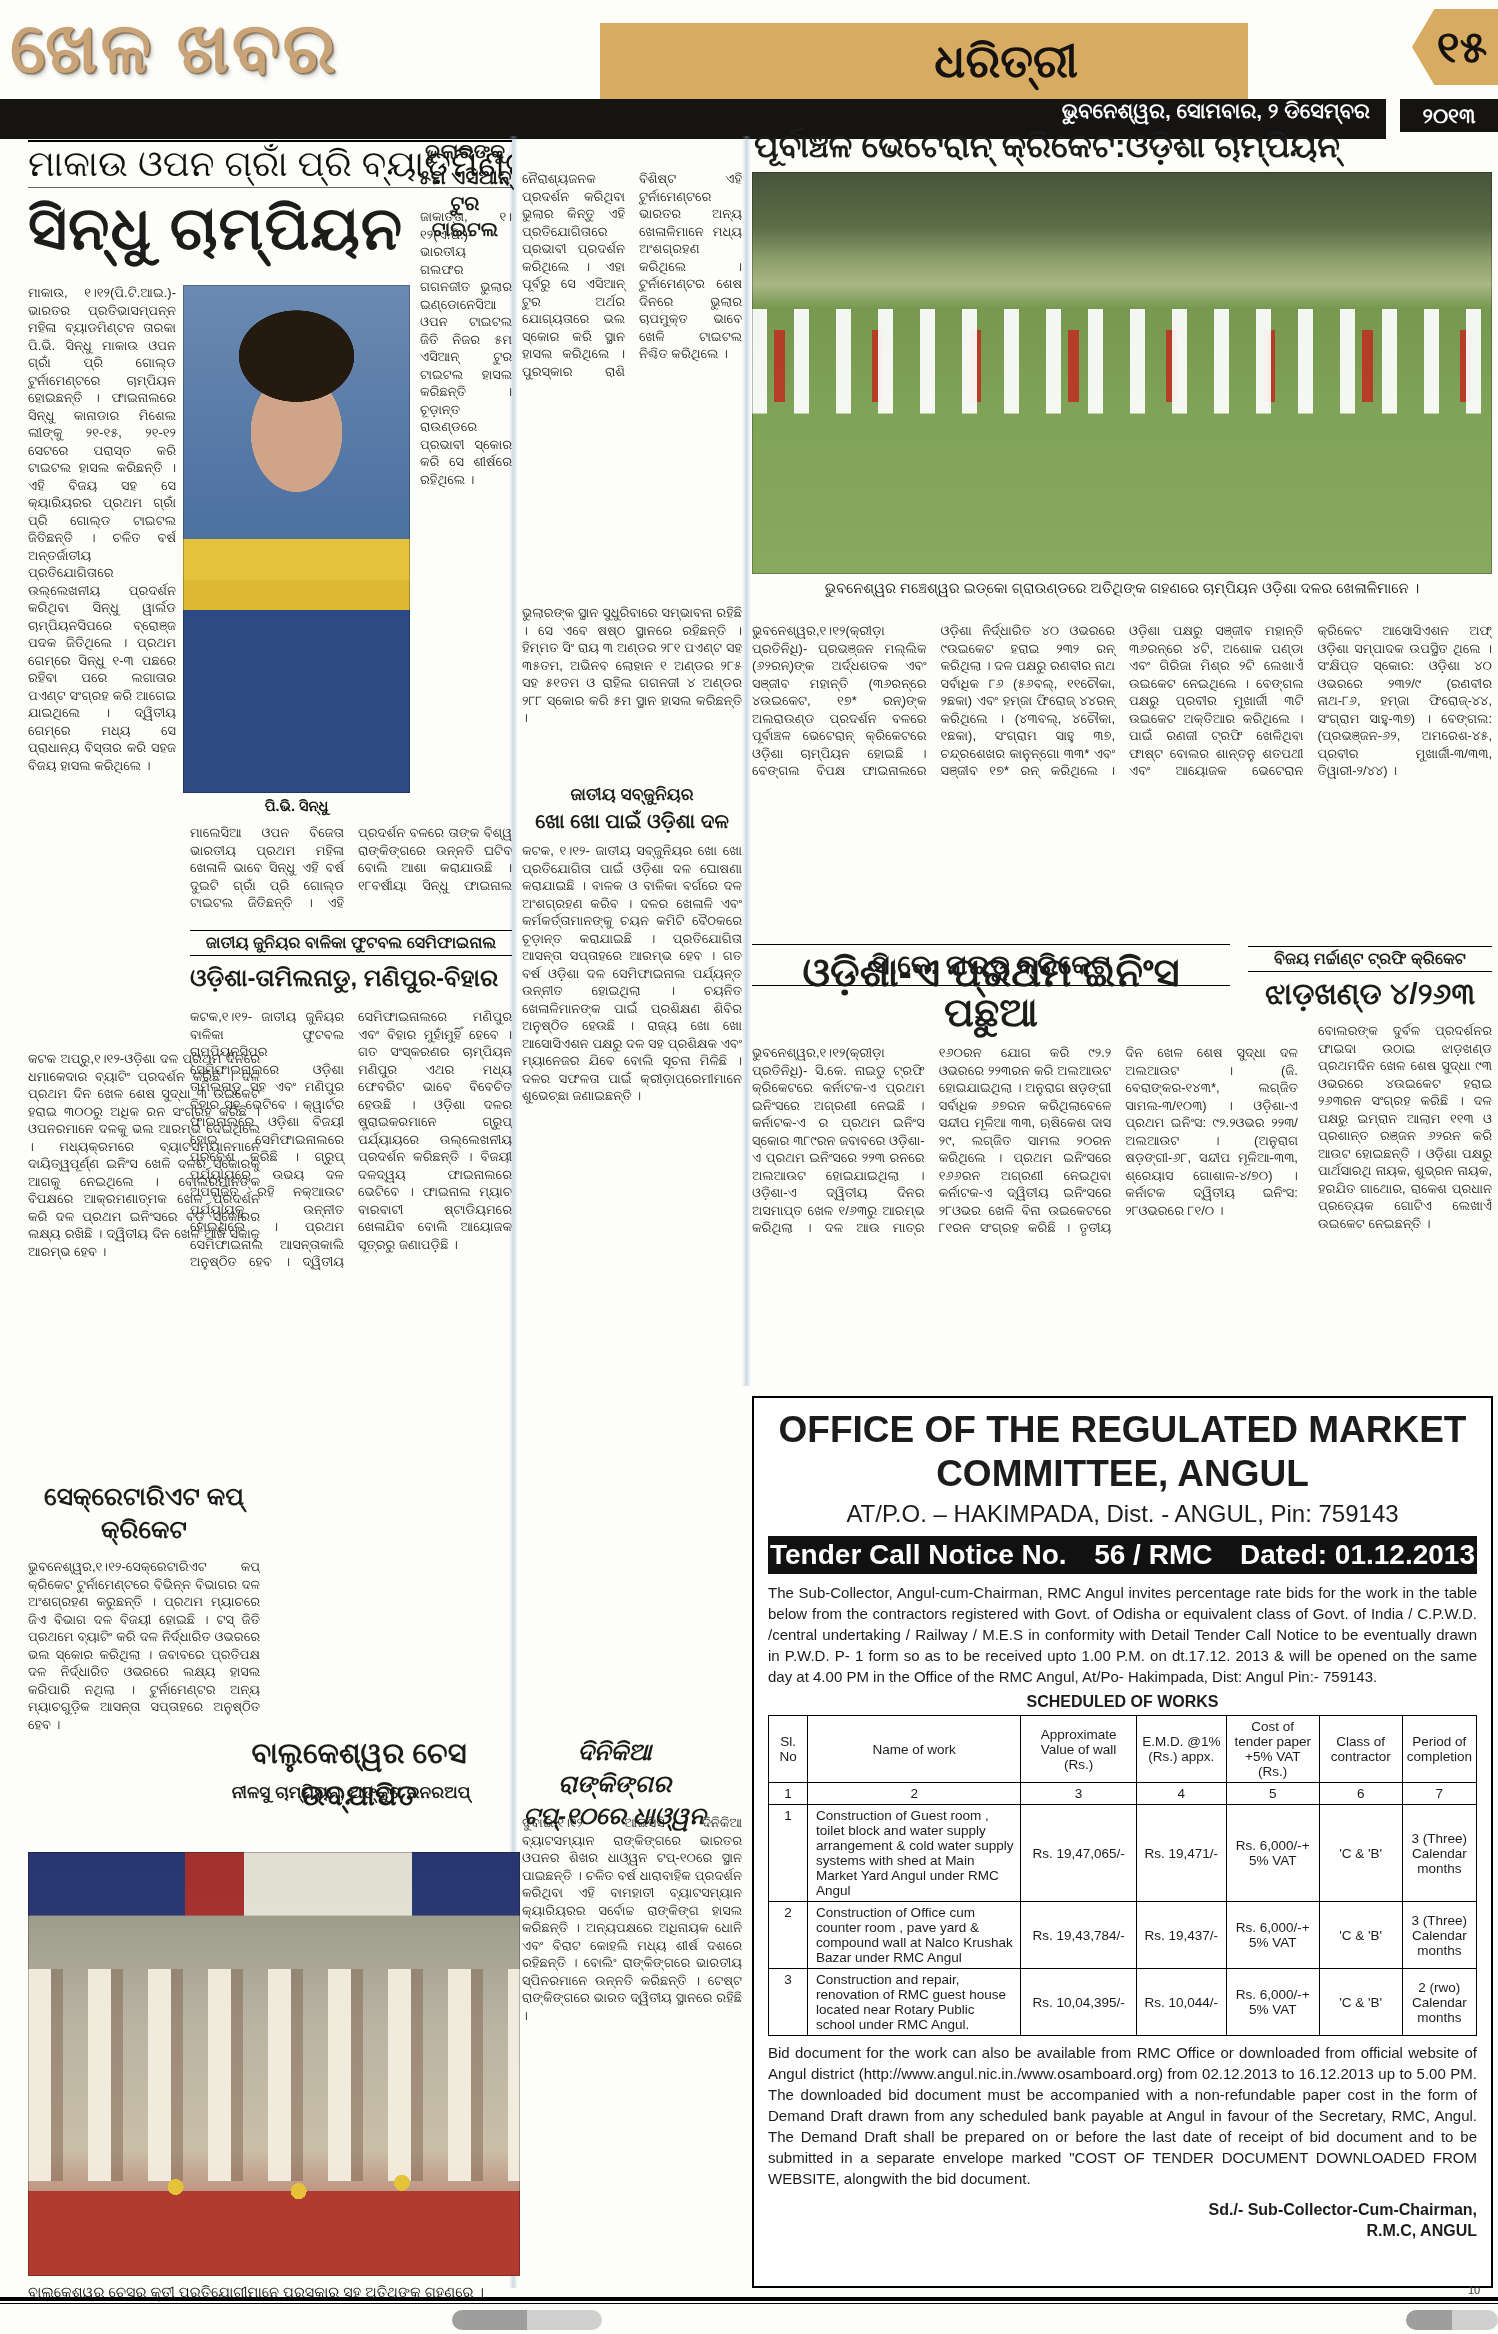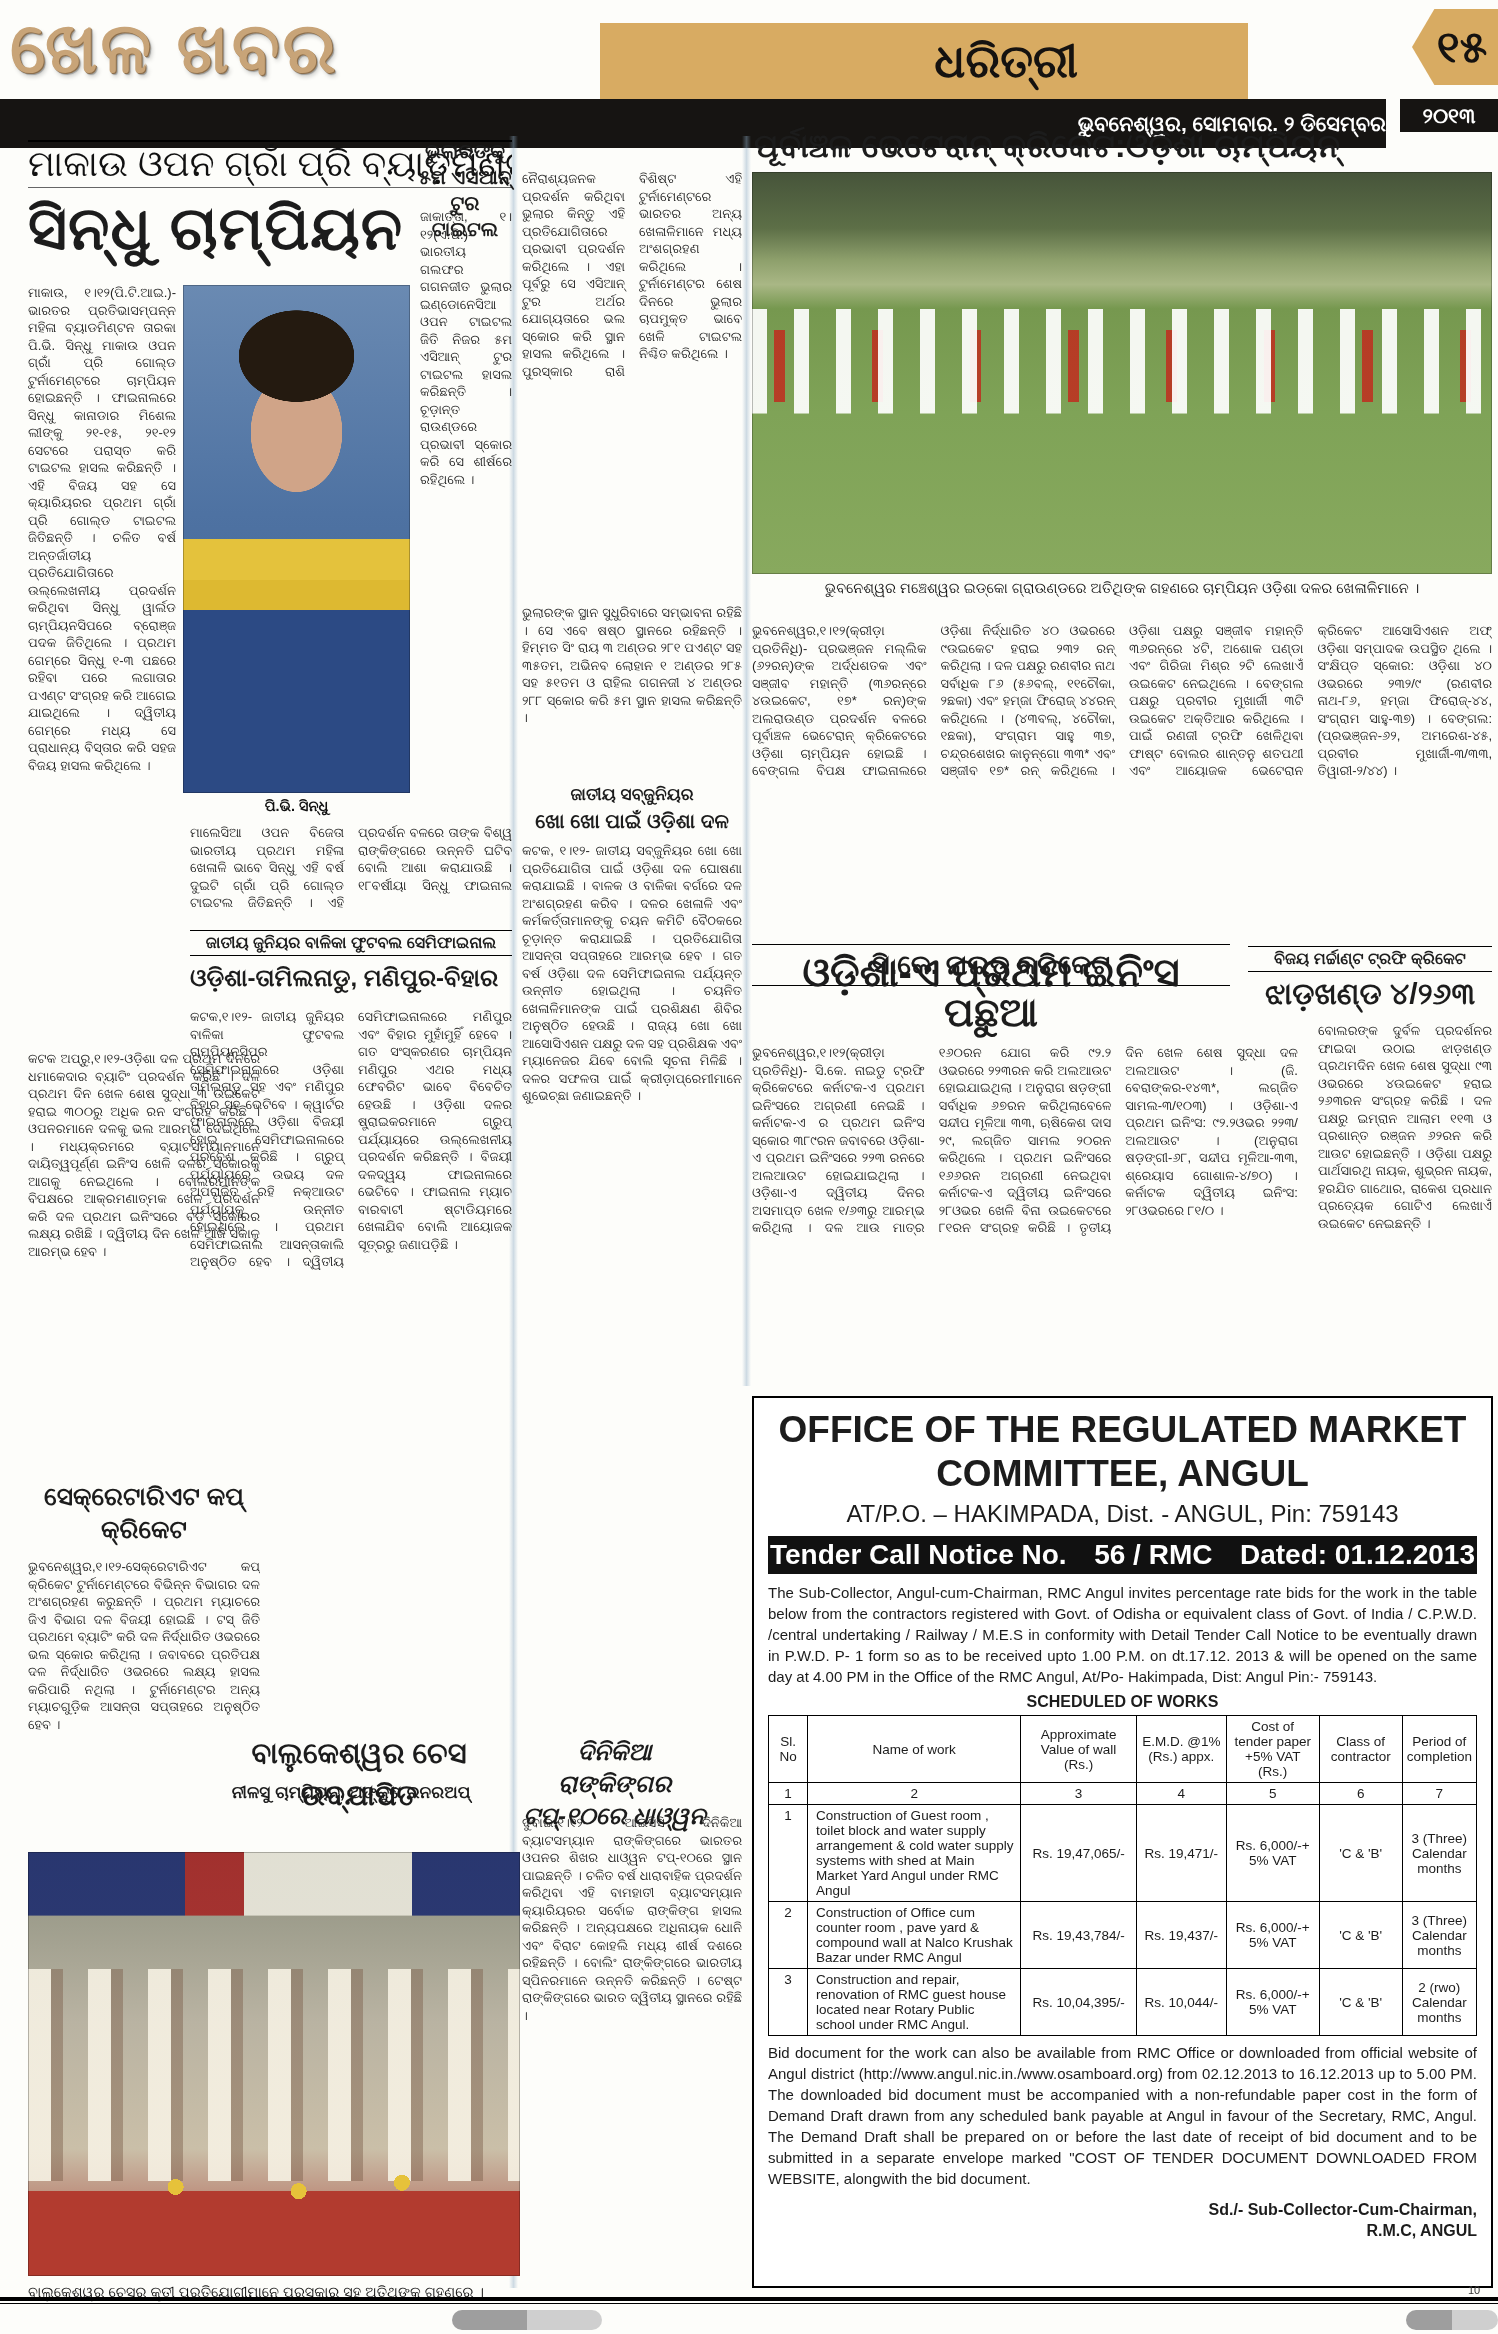--- a/index.html
+++ b/index.html
@@ -22,23 +22,23 @@
     display:flex; align-items:center; justify-content:flex-end;
     padding-right: 170px; font-size: 46px; font-weight: bold; color:#151210;
   }
   .pagebox {
     background: #d8ab62; height: 76px; width: 86px;
     clip-path: polygon(26% 0, 100% 0, 100% 100%, 26% 100%, 0 50%);
     display:flex; align-items:center; justify-content:center;
     font-size: 44px; font-weight: bold; color:#151210; padding-left: 14px;
   }
   .datebar {
-    background: #161412; height: 49px; color:#fff;
-    display:flex; align-items:center; justify-content:flex-end;
-    font-size: 21px; font-weight: bold;
+    background: #161412; height: 40px; color:#fff;
+    display:flex; align-items:flex-start; justify-content:flex-end;
+    padding-right: 16px; font-size: 21px; font-weight: bold;
   }
   .yearbox {
     background: #161412; height: 33px; color:#fff;
     display:flex; align-items:center; justify-content:center;
     font-size: 21px; font-weight: bold;
   }
   
   .kicker  { font-size: 36px; color:#111; border-top: 2px solid #000; border-bottom: 1px solid #666; line-height: 44px; white-space: nowrap; overflow: hidden; }
   .kicker-sm { font-size: 16px; font-weight: bold; text-align: center; line-height: 24px; border-top:1px solid #000; border-bottom:1px solid #000; overflow:hidden; }
   .hl-xl { font-size: 60px; font-weight: bold; line-height: 66px; letter-spacing:1px; }

